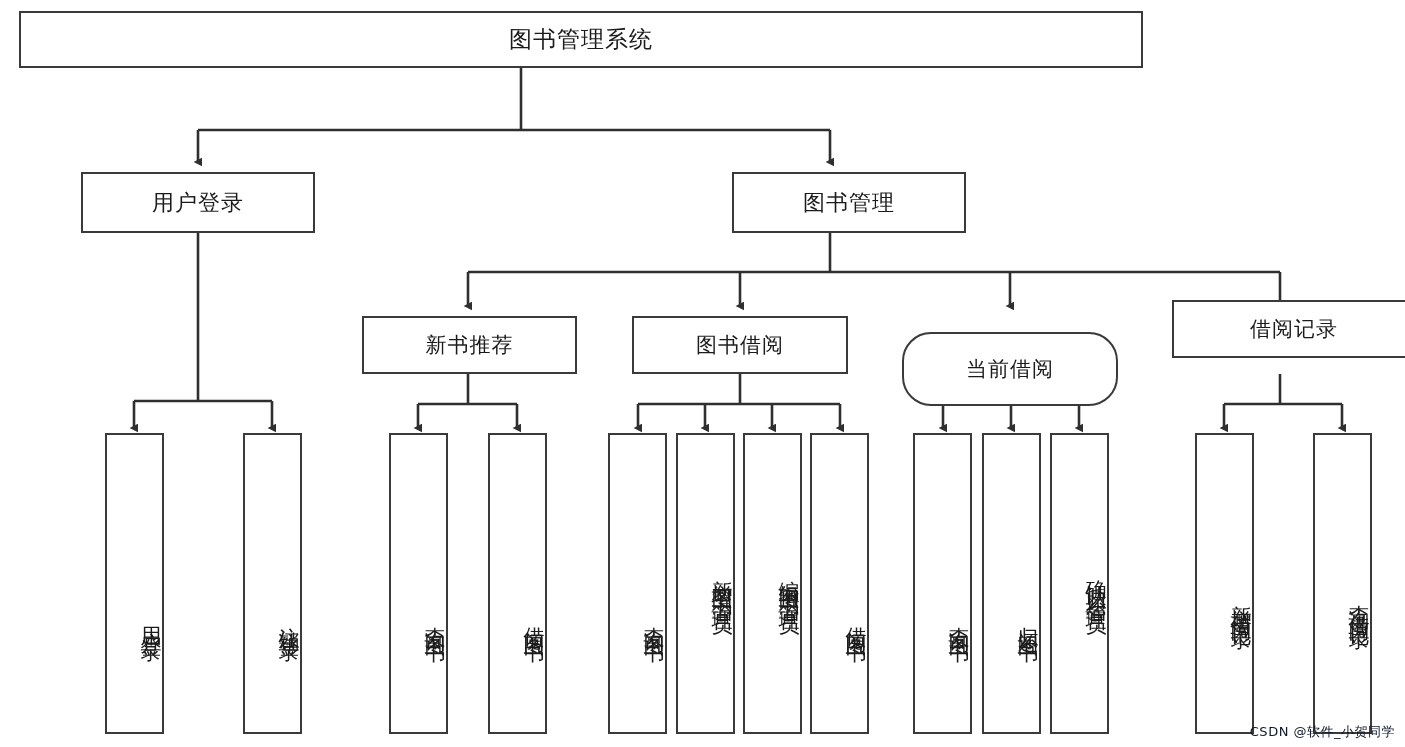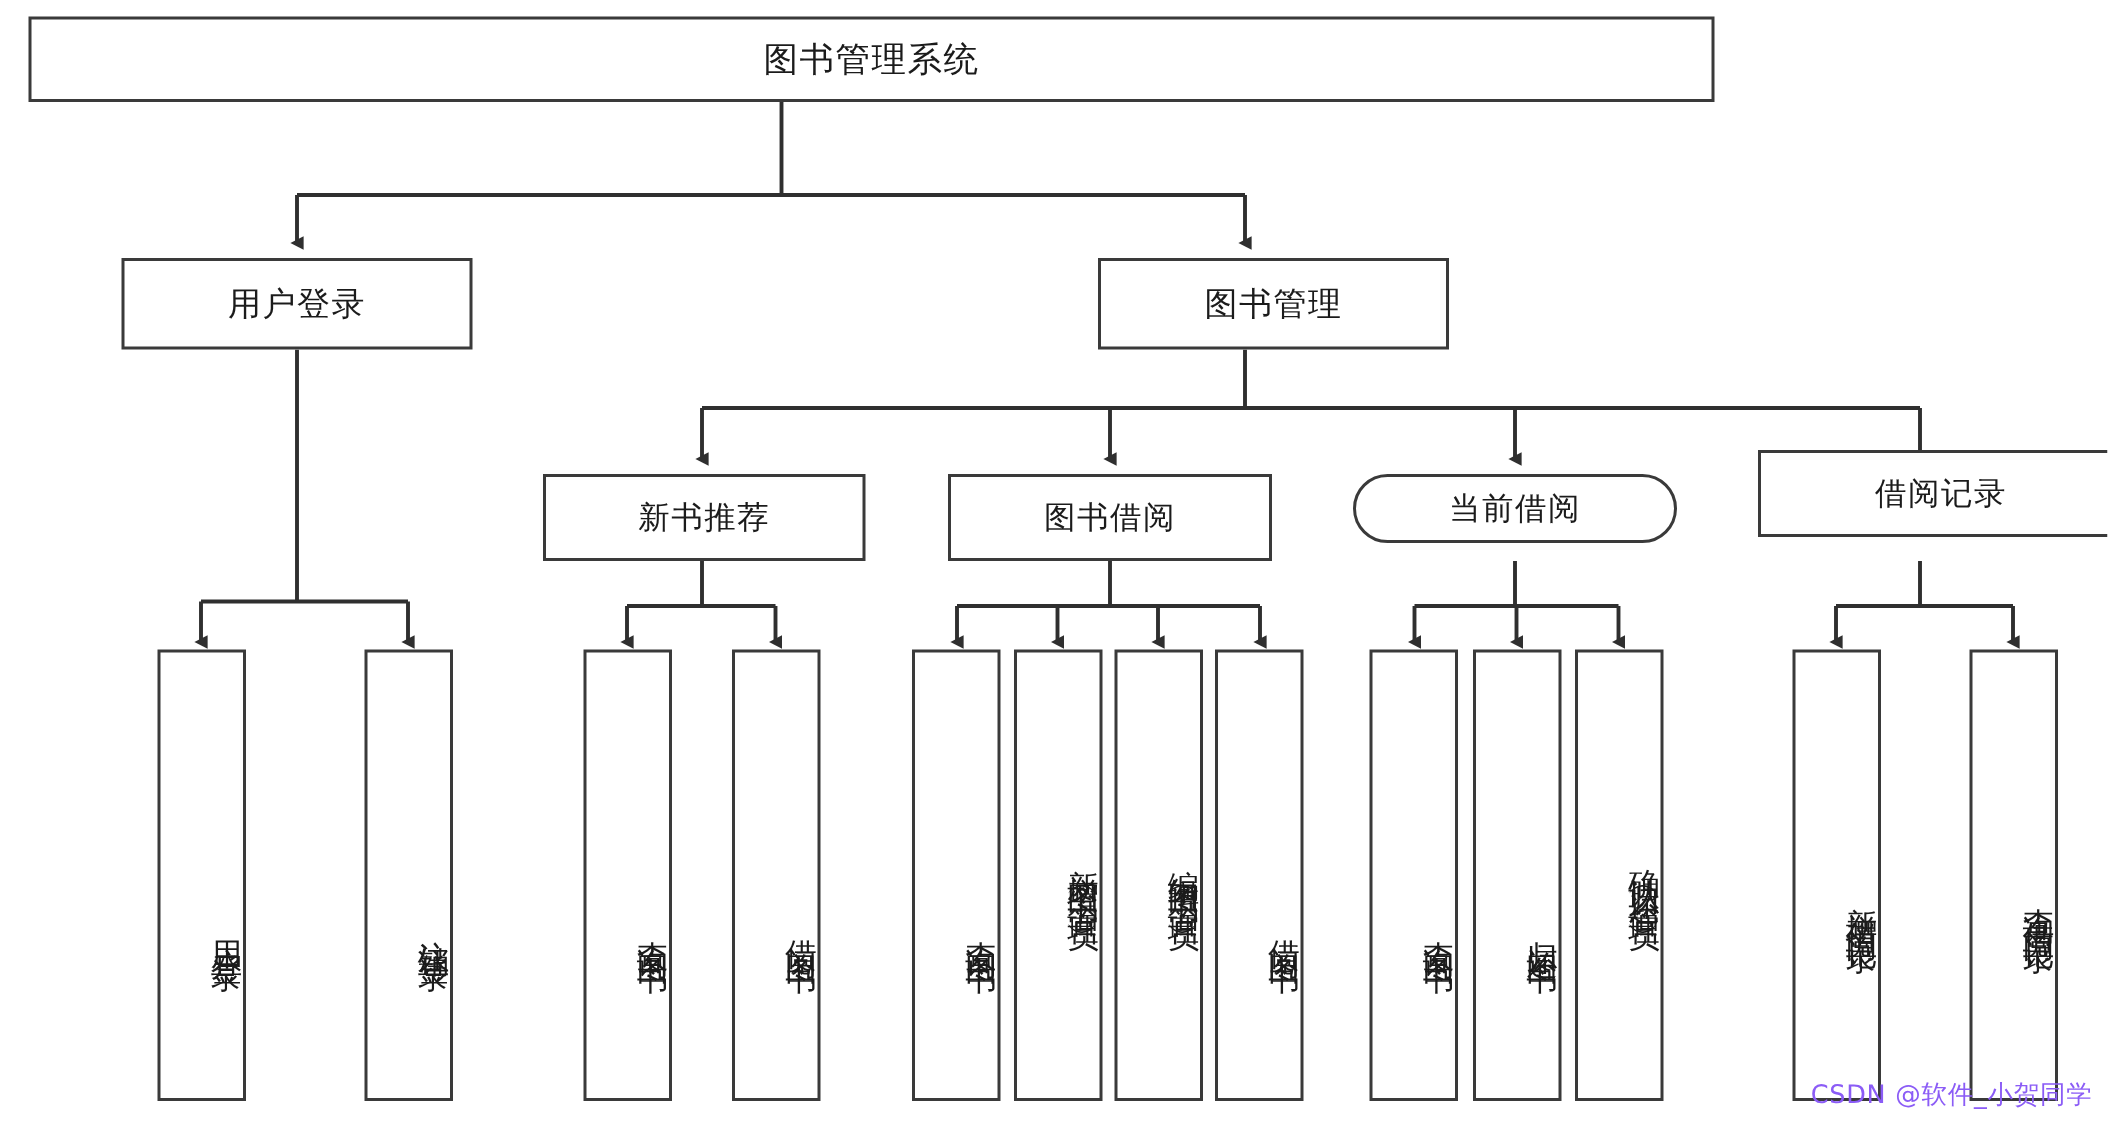--- a/index.html
+++ b/index.html
@@ -55,22 +55,22 @@
     letter-spacing:5px;
     line-height:1.05;
   }
   .node.leaf.tall-text{
     align-items:flex-start;
   }
   .watermark{
     position:absolute;
     right:10px;
     bottom:6px;
-    font-size:17px;
-    color:#8b5cf6;
+    font-size:13px;
+    color:#0f172a;
     z-index:5;
     white-space:nowrap;
     letter-spacing:0.5px;
   }
 </style>
 </head>
 <body>
 
 <div id="canvas">
 
@@ -134,21 +134,21 @@
   <div class="node lvl2" style="left:732px;top:172px;width:234px;height:61px;">
     <span>图书管理</span>
   </div>
 
   <div class="node lvl3" style="left:362px;top:316px;width:215px;height:58px;">
     <span>新书推荐</span>
   </div>
   <div class="node lvl3" style="left:632px;top:316px;width:216px;height:58px;">
     <span>图书借阅</span>
   </div>
-  <div class="node lvl3" style="left:902px;top:316px;width:216px;height:46px;border-radius:29px;">
+  <div class="node lvl3" style="left:902px;top:332px;width:216px;height:74px;border-radius:29px;">
     <span>当前借阅</span>
   </div>
   <div class="node lvl3" style="left:1172px;top:300px;width:244px;height:58px;">
     <span>借阅记录</span>
   </div>
 
   <div class="node leaf" style="left:105px;top:433px;width:59px;height:301px;padding-top:72px;">
     <span>用户登录</span>
   </div>
   <div class="node leaf" style="left:243px;top:433px;width:59px;height:301px;padding-top:72px;">

